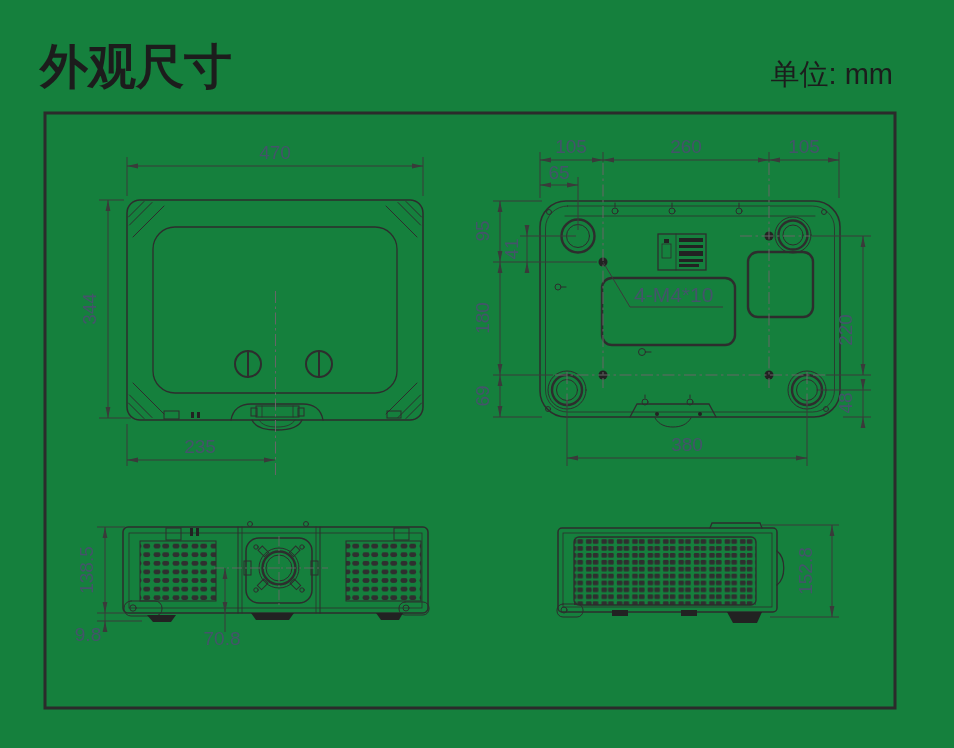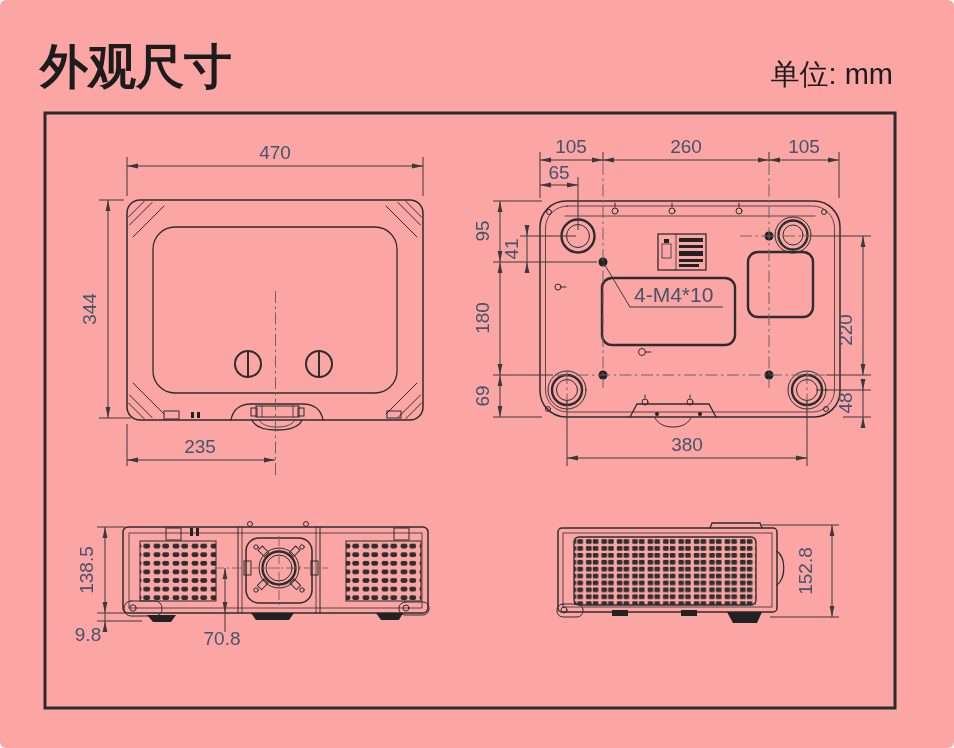--- a/index.html
+++ b/index.html
@@ -1,17 +1,17 @@
 <!DOCTYPE html>
 <html><head>
 <meta charset="utf-8">
 <style>
   html,body{margin:0;padding:0;background:#fff;}
-  #stage{position:relative;width:954px;height:748px;background:#fca5a5;overflow:hidden;
-         font-family:"Liberation Sans",sans-serif;border-radius:6px;}
+  #stage{position:relative;width:954px;height:748px;background:#15803d;overflow:hidden;
+         font-family:"Liberation Sans",sans-serif;}
   svg{position:absolute;left:0;top:0;}
   svg text{font-family:"Liberation Sans",sans-serif;fill:#44546a;}
   .t-title{font-size:48px;font-weight:700;fill:#1c1c1c;}
   .t-unit{font-size:29px;fill:#1c1c1c;}
   .dimtxt{font-size:19px;}
   .callout{font-size:21px;}
   .ln{stroke:#2d2d2d;fill:none;stroke-linecap:round;}
   .w08{stroke-width:0.8;} .w1{stroke-width:1;} .w13{stroke-width:1.3;}
   .w15{stroke-width:1.5;} .w2{stroke-width:2;} .w24{stroke-width:2.4;}
   .dim{stroke:#3a3a3a;stroke-width:1;fill:none;}

